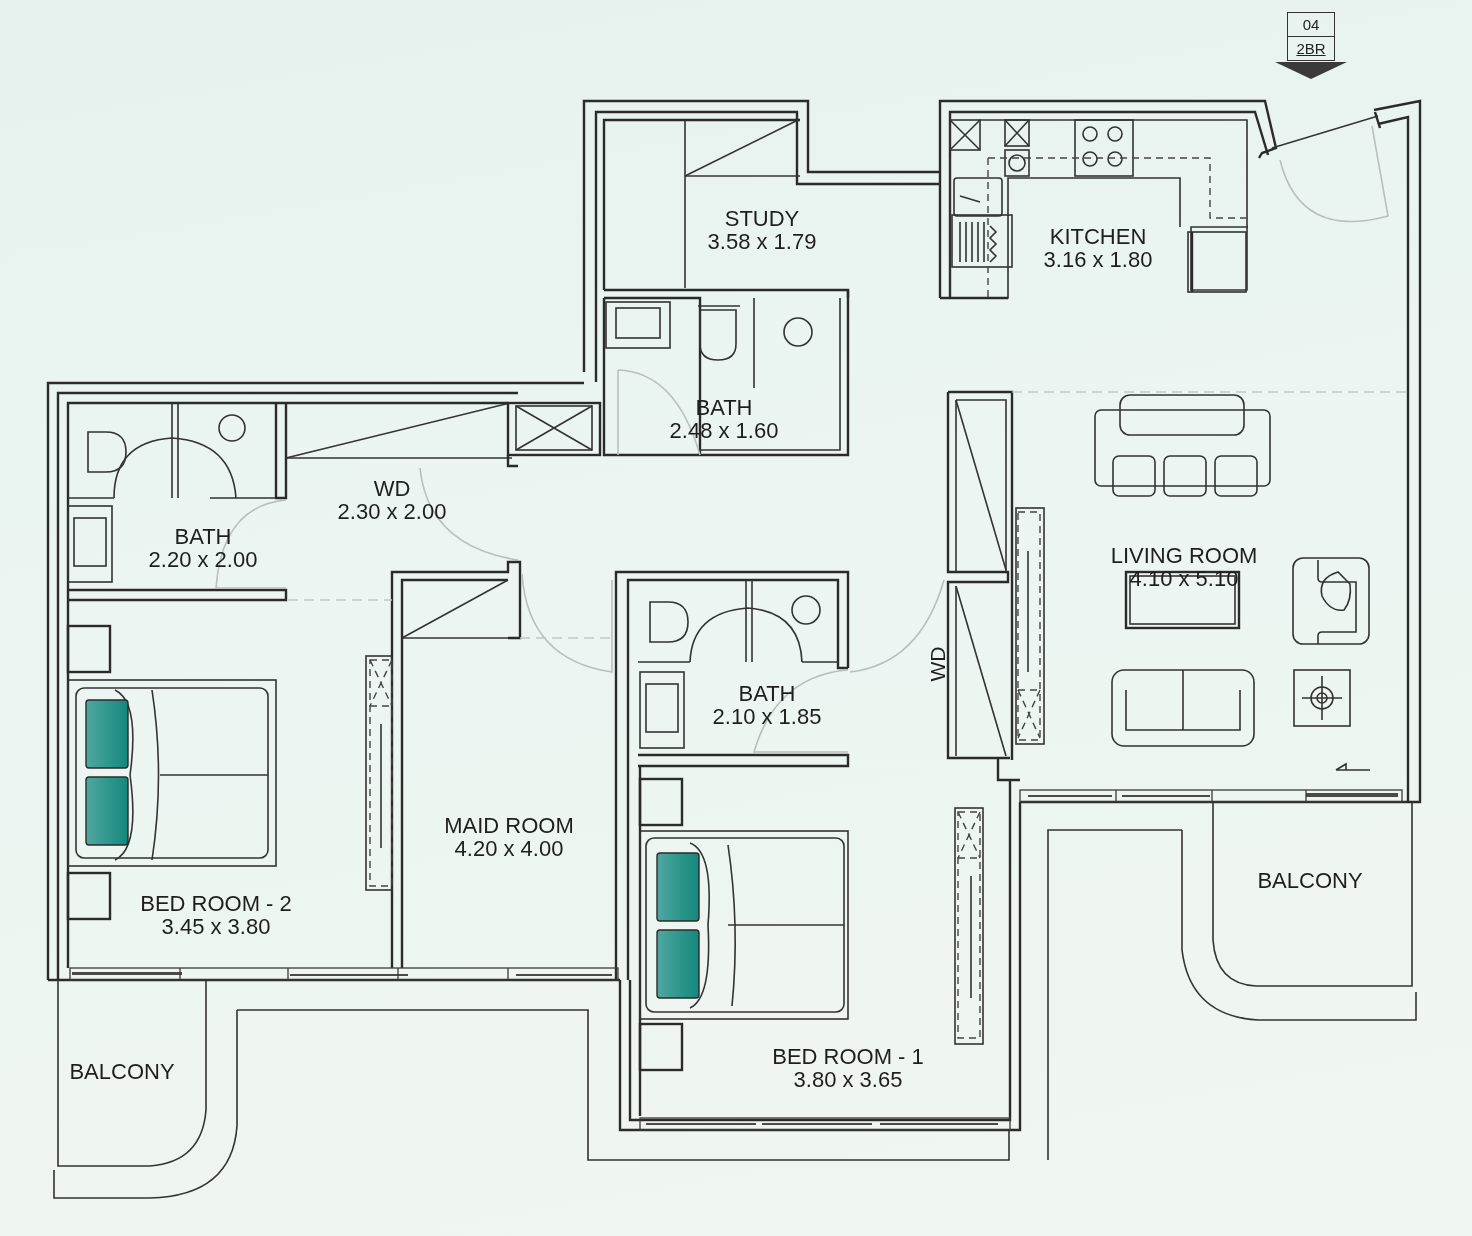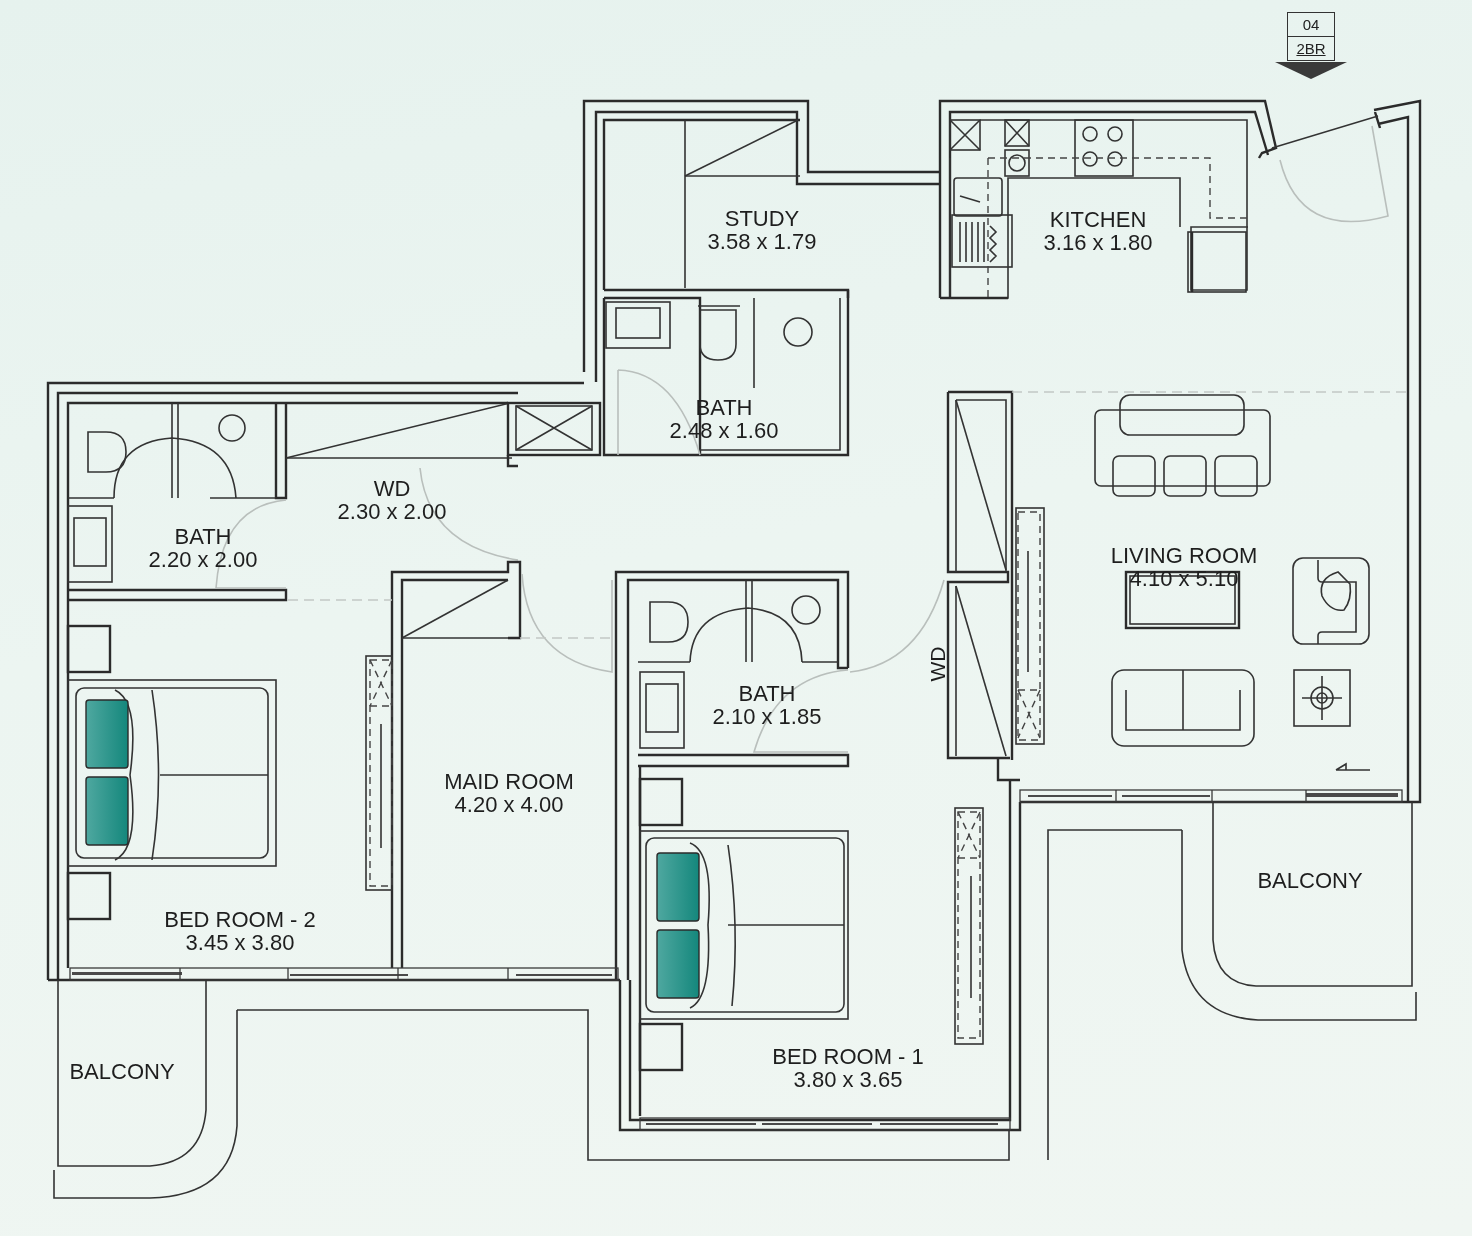--- a/index.html
+++ b/index.html
@@ -265,21 +265,21 @@
 <div class="tag">
   <div>04</div>
   <div>2BR</div>
 </div>
 <div class="arrow"></div>
 
 <div class="lbl" style="left:762px; top:207px;">
   <span>STUDY</span>
     <span>3.58 x 1.79</span>
 </div>
-<div class="lbl" style="left:1098px; top:208px;">
+<div class="lbl" style="left:1098px; top:225px;">
   <span>KITCHEN</span>
     <span>3.16 x 1.80</span>
 </div>
 <div class="lbl" style="left:724px; top:396px;">
   <span>BATH</span>
     <span>2.48 x 1.60</span>
 </div>
 <div class="lbl" style="left:203px; top:525px;">
   <span>BATH</span>
     <span>2.20 x 2.00</span>
@@ -290,25 +290,25 @@
 </div>
 <div class="lbl" style="left:1184px; top:544px;">
   <span>LIVING ROOM</span>
     <span>4.10 x 5.10</span>
 </div>
 <div class="lbl" style="left:767px; top:682px;">
   <span>BATH</span>
     <span>2.10 x 1.85</span>
 </div>
 <div class="vlbl">WD</div>
-<div class="lbl" style="left:509px; top:770px;">
+<div class="lbl" style="left:509px; top:814px;">
   <span>MAID ROOM</span>
     <span>4.20 x 4.00</span>
 </div>
-<div class="lbl" style="left:240px; top:892px;margin-top:16px;">
+<div class="lbl" style="left:216px; top:892px;">
   <span>BED ROOM - 2</span>
     <span>3.45 x 3.80</span>
 </div>
 <div class="lbl" style="left:820px; top:1045px;margin-left:28px;">
   <span>BED ROOM - 1</span>
     <span>3.80 x 3.65</span>
 </div>
 <div class="lbl" style="left:1310px; top:869px;">
   <span>BALCONY</span>
 </div>

